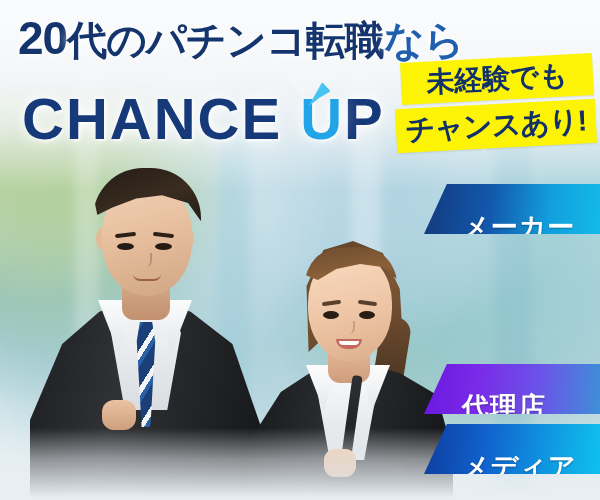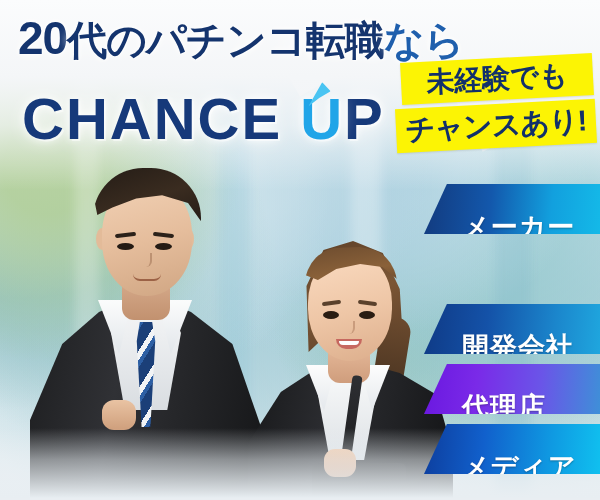--- a/index.html
+++ b/index.html
@@ -340,23 +340,20 @@
   <div class="badge" id="badge1">
       <span>未経験でも</span>
     </div>
   <div class="badge" id="badge2">
       <span>チャンスあり!</span>
     </div>
 
   <div class="cat" id="cat0">
       <span>メーカー</span>
     </div>
-  <div class="cat" id="cat2">
-      <span>開発会社</span>
-    </div>
   <div class="cat" id="cat4">
       <span>メディア</span>
     </div>
   <div class="cat" id="cat3">
       <span>代理店</span>
     </div>
 
 
 </div>
 

